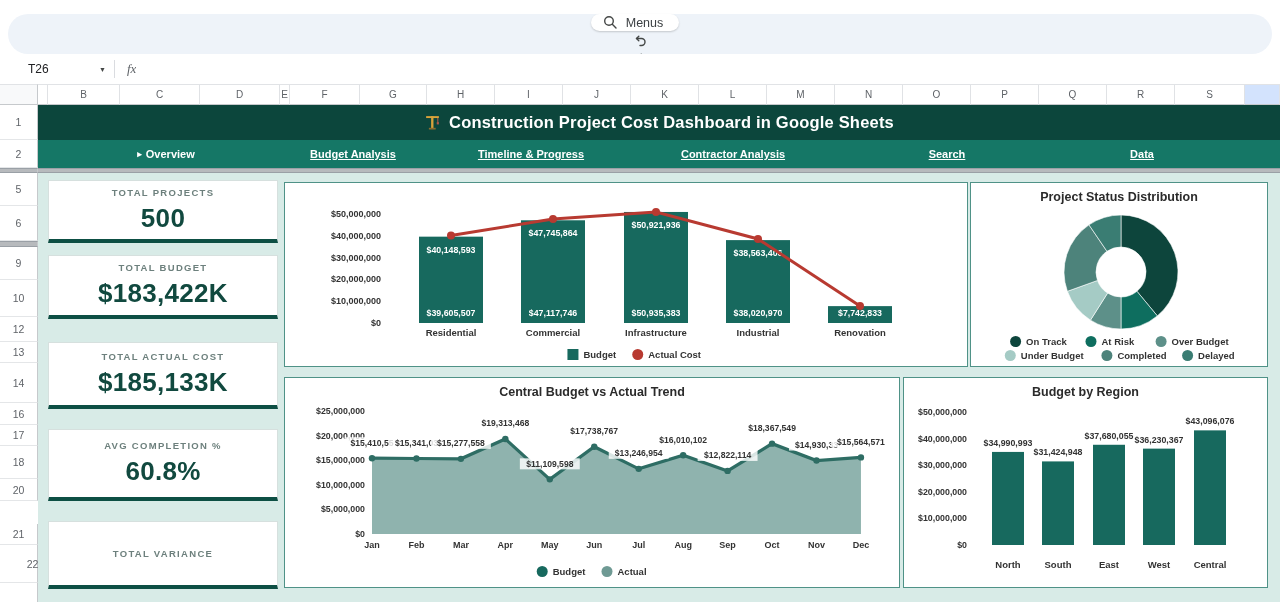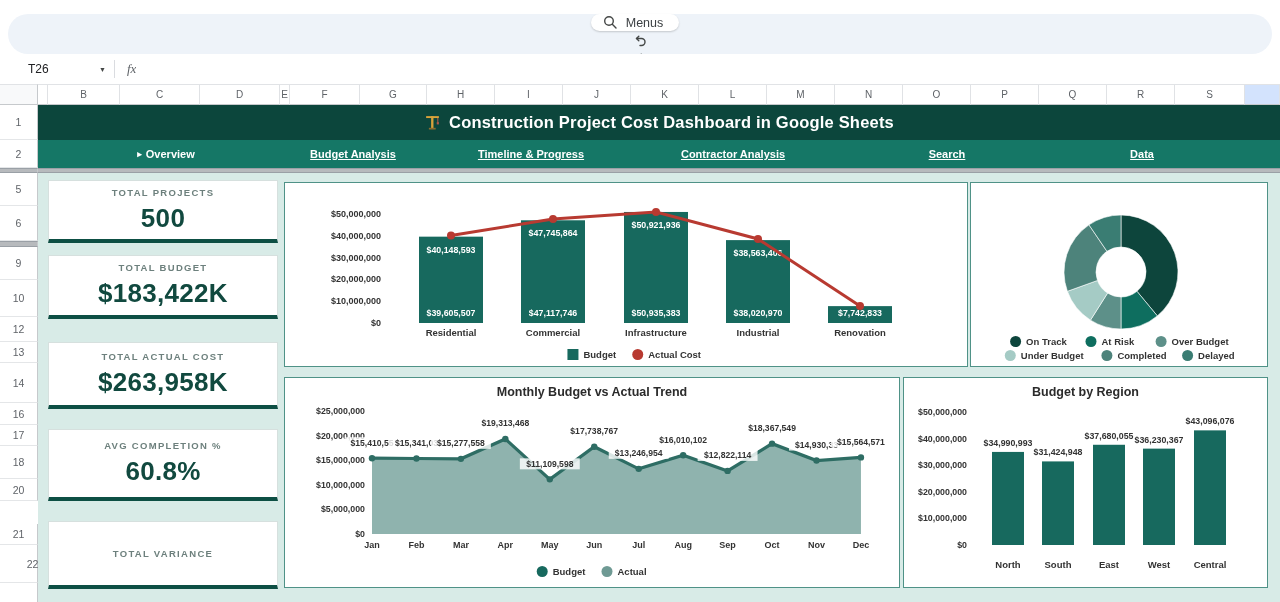--- a/index.html
+++ b/index.html
@@ -345,21 +345,21 @@
         <div class="kpi" style="top: 75px; height: 63px;">
           <div class="lbl">TOTAL PROJECTS</div>
           <div class="val">500</div>
         </div>
         <div class="kpi" style="top: 150px; height: 64px;">
           <div class="lbl">TOTAL BUDGET</div>
           <div class="val">$183,422K</div>
         </div>
         <div class="kpi" style="top: 237px; height: 67px;">
           <div class="lbl">TOTAL ACTUAL COST</div>
-          <div class="val">$263,958K</div>
+          <div class="val">$185,133K</div>
         </div>
         <div class="kpi" style="top: 324px; height: 72px;">
           <div class="lbl">AVG COMPLETION %</div>
           <div class="val">60.8%</div>
         </div>
         <div class="kpi" style="top: 416px; height: 68px;">
           <div class="lbl">TOTAL VARIANCE</div>
         </div>
       </div>
 
@@ -396,20 +396,21 @@
           <circle cx="371" cy="28.990179519999998" r="4" fill="#b83a31"></circle>
           <circle cx="473" cy="55.931774919999995" r="4" fill="#b83a31"></circle>
           <circle cx="575" cy="123.12062406" r="4" fill="#b83a31"></circle>
           <rect x="282.45" y="166" width="11" height="11" fill="#17695e"></rect>
           <text x="298.45" y="175" text-anchor="start" font-size="9.5" font-weight="700" fill="#333333">Budget</text>
           <circle cx="352.75" cy="171.5" r="5.5" fill="#b83a31"></circle>
           <text x="363.25" y="175" text-anchor="start" font-size="9.5" font-weight="700" fill="#333333">Actual Cost</text>
         </svg>
       </div>
     <div class="chart-card" id="chart2" style="left:932px;top:77px;width:298px;height:185px;">
+      <div class="chart-title">Project Status Distribution</div>
     <svg width="298" height="185" class="plot">
           <path d="M150,32 A57,57 0 0 1 186.33316741567532,132.91925483821998 L165.93559974371723,108.26283106939474 A25,25 0 0 0 150,64 Z" fill="#0d453c" stroke="#ffffff" stroke-width="0.6"></path>
           <path d="M186.33316741567532,132.91925483821998 A57,57 0 0 1 150,146 L150,114 A25,25 0 0 0 165.93559974371723,108.26283106939474 Z" fill="#0e6e5f" stroke="#ffffff" stroke-width="0.6"></path>
           <path d="M150,146 A57,57 0 0 1 119.4578726861972,137.12669175361486 L136.60433012552508,110.10819813755037 A25,25 0 0 0 150,114 Z" fill="#5d9089" stroke="#ffffff" stroke-width="0.6"></path>
           <path d="M119.4578726861972,137.12669175361486 A57,57 0 0 1 96.36979616960915,108.30806145398161 L126.47798077614436,97.46844800613228 A25,25 0 0 0 136.60433012552508,110.10819813755037 Z" fill="#a5cbc5" stroke="#ffffff" stroke-width="0.6"></path>
           <path d="M96.36979616960915,108.30806145398161 A57,57 0 0 1 117.96124746242853,41.85640726634999 L135.94791555369673,68.32298564313597 A25,25 0 0 0 126.47798077614436,97.46844800613228 Z" fill="#4d837b" stroke="#ffffff" stroke-width="0.6"></path>
           <path d="M117.96124746242853,41.85640726634999 A57,57 0 0 1 150,32 L150,64 A25,25 0 0 0 135.94791555369673,68.32298564313597 Z" fill="#3a7d73" stroke="#ffffff" stroke-width="0.6"></path>
           <circle cx="44.599999999999994" cy="158.5" r="5.5" fill="#0d453c"></circle>
           <text x="55.099999999999994" y="162" text-anchor="start" font-size="9.5" font-weight="700" fill="#333333">On Track</text>
           <circle cx="120" cy="158.5" r="5.5" fill="#0e6e5f"></circle>
@@ -418,21 +419,21 @@
           <text x="200.6" y="162" text-anchor="start" font-size="9.5" font-weight="700" fill="#333333">Over Budget</text>
           <circle cx="39.30000000000001" cy="172.5" r="5.5" fill="#a5cbc5"></circle>
           <text x="49.80000000000001" y="176" text-anchor="start" font-size="9.5" font-weight="700" fill="#333333">Under Budget</text>
           <circle cx="135.9" cy="172.5" r="5.5" fill="#4d837b"></circle>
           <text x="146.4" y="176" text-anchor="start" font-size="9.5" font-weight="700" fill="#333333">Completed</text>
           <circle cx="216.6" cy="172.5" r="5.5" fill="#3a7d73"></circle>
           <text x="227.1" y="176" text-anchor="start" font-size="9.5" font-weight="700" fill="#333333">Delayed</text>
         </svg>
       </div>
     <div class="chart-card" id="chart3" style="left:246px;top:272px;width:616px;height:211px;">
-      <div class="chart-title">Monthly Budget vs Actual Trend</div>
+      <div class="chart-title">Central Budget vs Actual Trend</div>
     <svg width="616" height="211" class="plot">
           <text x="80" y="36" text-anchor="end" font-size="8.8" font-weight="700" fill="#333333">$25,000,000</text>
           <text x="80" y="60.599999999999994" text-anchor="end" font-size="8.8" font-weight="700" fill="#333333">$20,000,000</text>
           <text x="80" y="85.2" text-anchor="end" font-size="8.8" font-weight="700" fill="#333333">$15,000,000</text>
           <text x="80" y="109.8" text-anchor="end" font-size="8.8" font-weight="700" fill="#333333">$10,000,000</text>
           <text x="80" y="134.4" text-anchor="end" font-size="8.8" font-weight="700" fill="#333333">$5,000,000</text>
           <text x="80" y="159" text-anchor="end" font-size="8.8" font-weight="700" fill="#333333">$0</text>
           <polygon points="87,80.180094 131.45,80.5221324 175.9,80.83441464 220.35000000000002,60.97773744 264.8,101.34077784 309.25,68.72526636 353.70000000000005,90.82498632000001 398.15000000000003,77.23029815999999 442.6,92.91519912 487.05,65.63165892 531.5,82.5427764 575.95,79.42231068000001 575.95,156 87,156" fill="#8fb3ae"></polygon>
           <polyline points="87,80.180094 131.45,80.5221324 175.9,80.83441464 220.35000000000002,60.97773744 264.8,101.34077784 309.25,68.72526636 353.70000000000005,90.82498632000001 398.15000000000003,77.23029815999999 442.6,92.91519912 487.05,65.63165892 531.5,82.5427764 575.95,79.42231068000001" fill="none" stroke="#2e6d64" stroke-width="3.2"></polyline>
           <circle cx="87" cy="80.180094" r="3.2" fill="#2e6d64"></circle>

